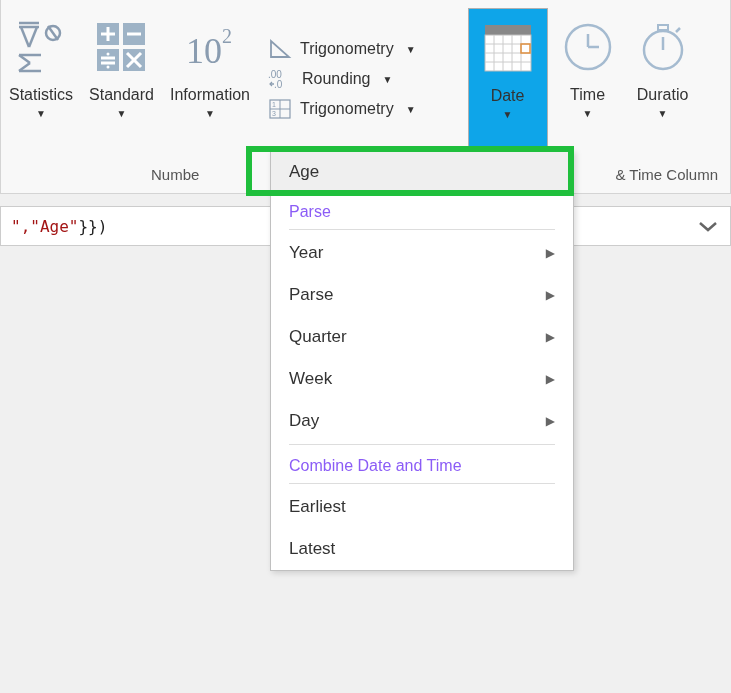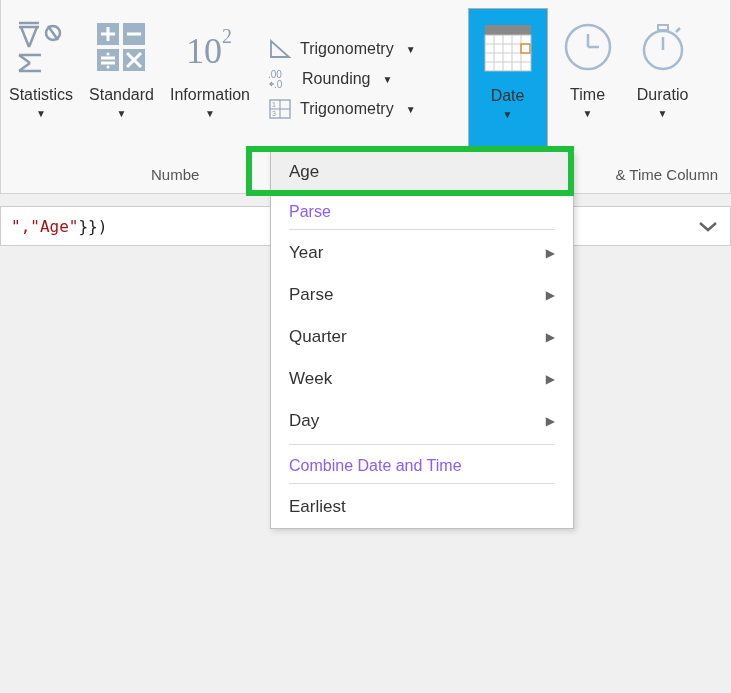--- a/index.html
+++ b/index.html
@@ -318,15 +318,18 @@
   <div class="dropdown-item">
     <span>Day</span>
     <span class="arrow">▶</span>
   </div>
   <hr class="dropdown-sep">
   <div class="dropdown-header">Combine Date and Time</div>
   <hr class="dropdown-sep">
   <div class="dropdown-item">
     <span>Earliest</span>
   </div>
+  <div class="dropdown-item">
+    <span>Latest</span>
+  </div>
 </div>
 
 <div class="highlight-box"></div>
 
 </body></html>

